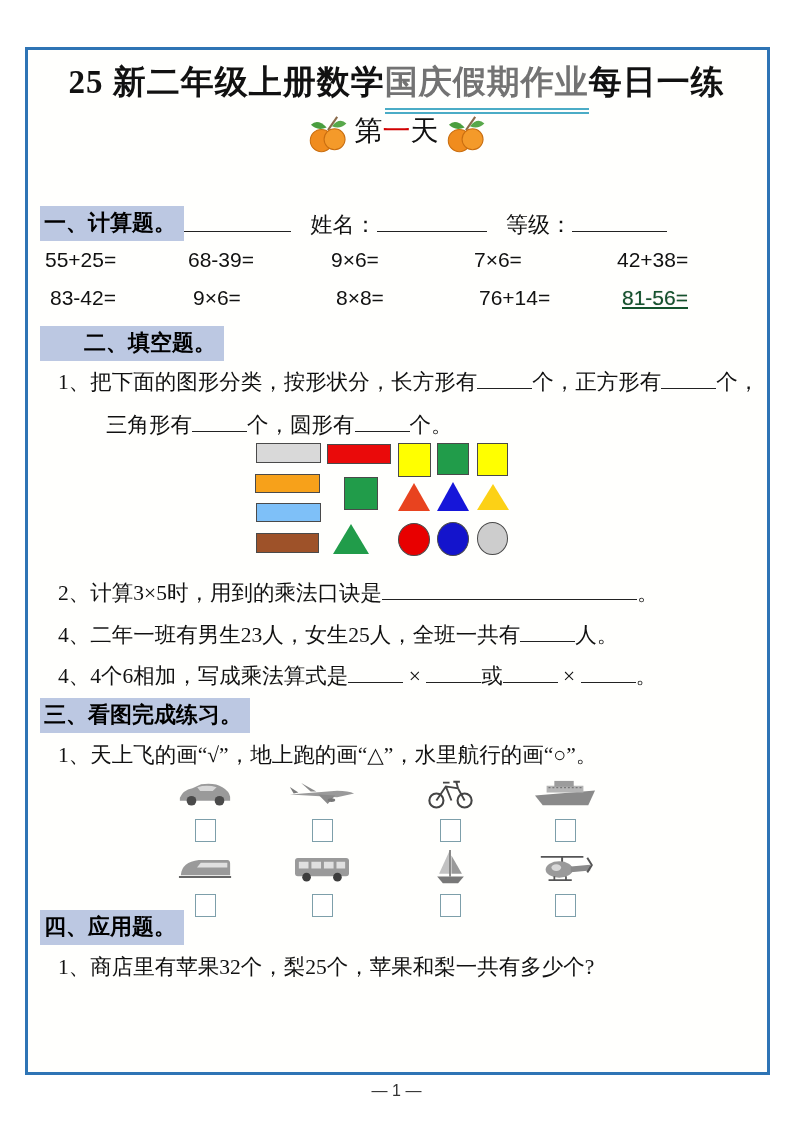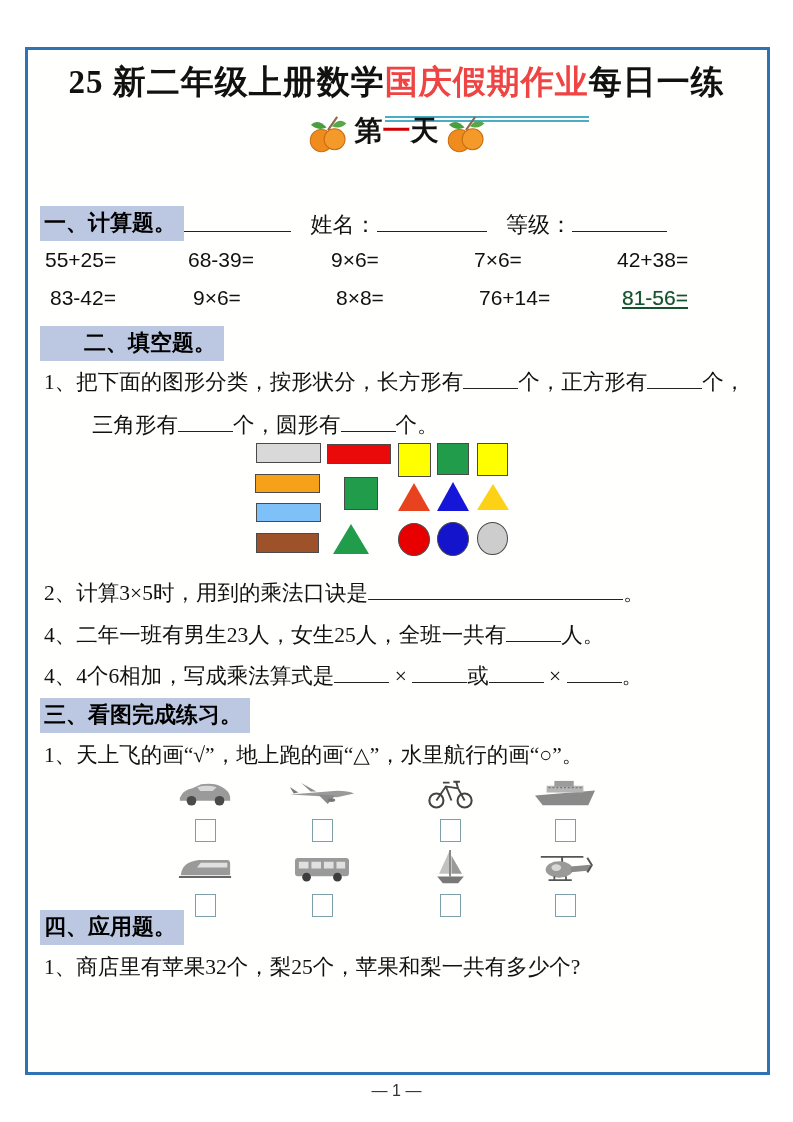--- a/index.html
+++ b/index.html
@@ -12,25 +12,25 @@
   .frame {
     position:absolute; left:25px; top:47px; width:745px; height:1028px;
     border:3px solid #2e74b5; background:#fffffd;
   }
   
   .title-row {
     position:absolute; left:0; top:60px; width:793px; text-align:center;
     font-size:33px; font-weight:bold; letter-spacing:1px; white-space:nowrap;
   }
   .title-red {
-    color:#ef4444; border-bottom:6px double #4bacc6; padding-bottom:16px;
+    color:#737373; border-bottom:6px double #4bacc6; padding-bottom:8px;
   }
   .subtitle-row {
     position:absolute; left:0; top:112px; width:793px; text-align:center;
-    font-size:28px; font-weight:bold;
+    font-size:28px; font-weight:normal;
   }
   .subtitle-row .red { color:#d10000; }
   .tangerine { display:inline-block; width:42px; height:42px; vertical-align:middle; margin:0 6px; }
   
   .date-row {
     position:absolute; left:115px; top:166px; font-size:22px; white-space:nowrap;margin-top:44px;
   }
   .date-row .fld { margin-right:14px; }
   .blank {
     display:inline-block; border-bottom:1.6px solid #222; height:20px;
@@ -41,21 +41,21 @@
   .sec-head {
     position:absolute; left:40px; background:#bcc8e2; color:#000;
     font-size:22px; font-weight:bold; padding:2px 8px 3px 4px; white-space:nowrap;
   }
   
   .calc-row { position:absolute; left:45px; width:720px; display:flex; font-size:21px;
     font-family:"Liberation Sans","DejaVu Sans",sans-serif; }
   .calc-row span { width:143px; }
   .calc-row span.faded { color:#14532d; text-shadow:0 0 1px #999;text-decoration:underline; }
   
-  .q { position:absolute; left:44px; font-size:21.5px; white-space:nowrap; }
+  .q { position:absolute; left:58px; font-size:21.5px; white-space:nowrap; }
   
   .shapes { position:absolute; left:250px; top:436px; width:266px; height:126px; }
   .shape { position:absolute; }
   .srect { border:1px solid #4a4a4a; }
   .stri { width:0; height:0; border-style:solid; border-top:0; }
   .scir { border-radius:50%; border:1px solid #4a4a4a; }
   .sh0 { left:6px;  top:7px;  width:65px; height:20px; }
   .sh1 { left:77px; top:8px;  width:64px; height:20px; }
   .sh2 { left:148px;top:7px;  width:33px; height:34px; }
   .sh3 { left:187px;top:7px;  width:32px; height:32px; }

